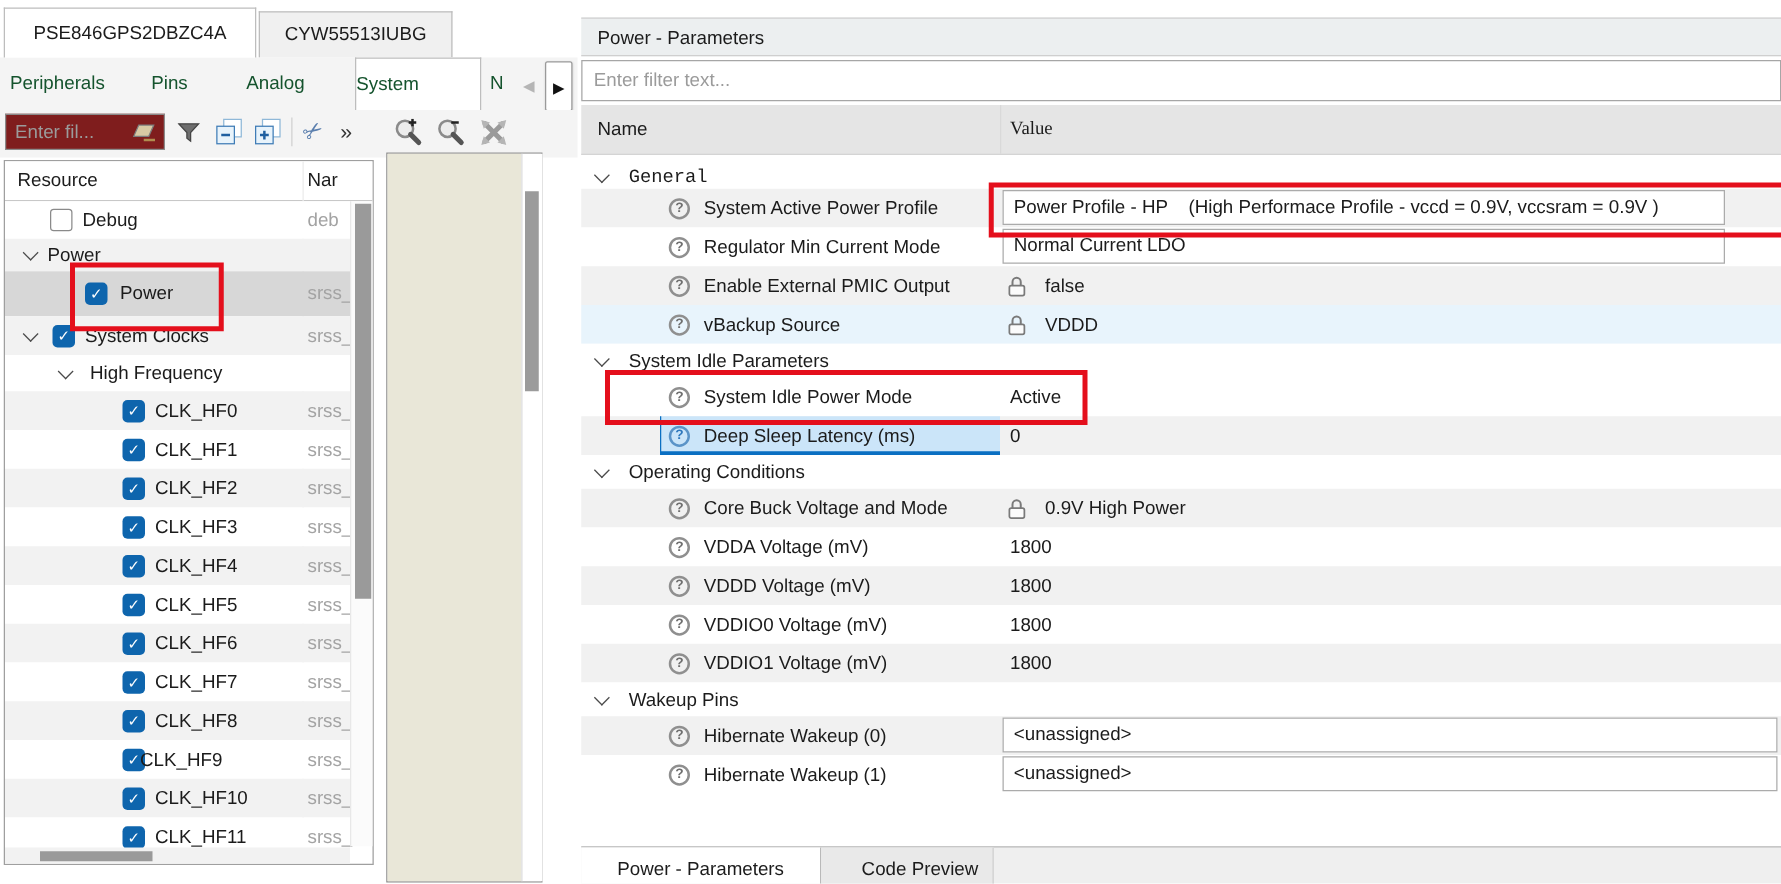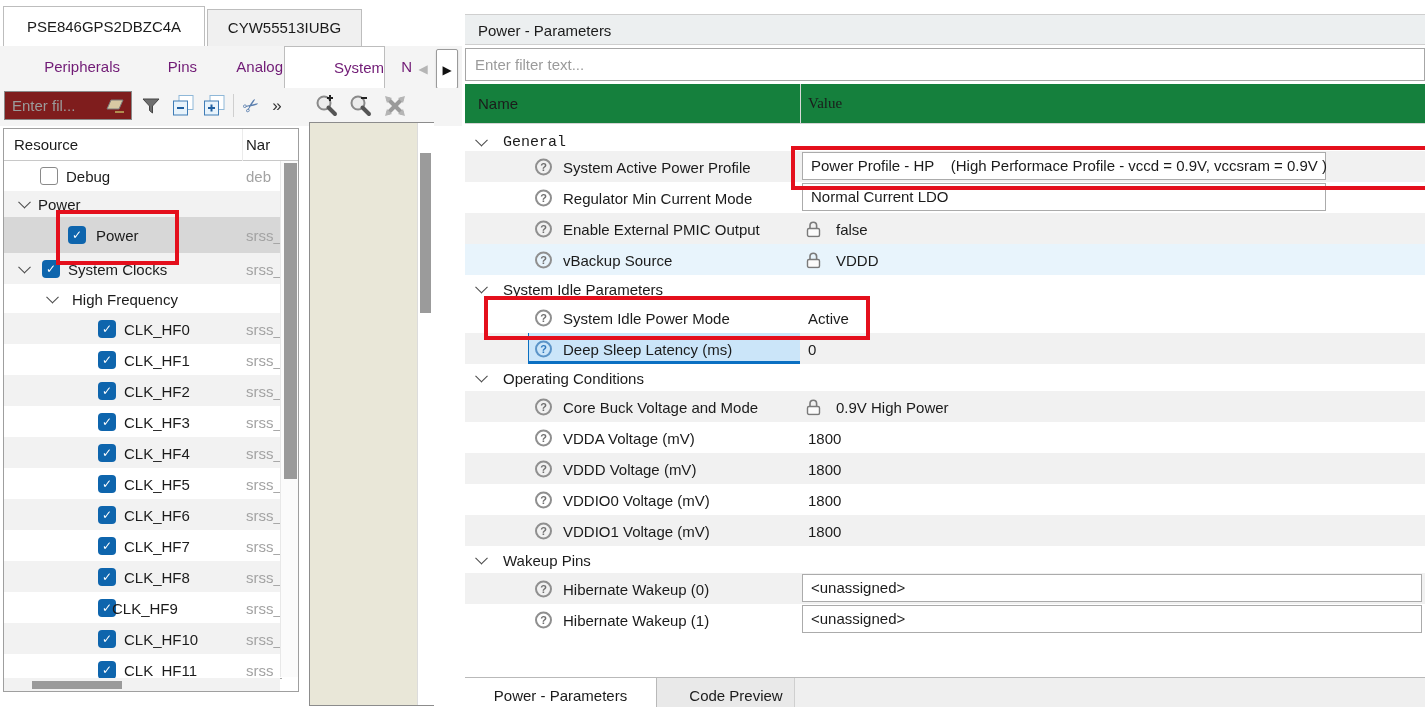--- a/index.html
+++ b/index.html
@@ -6,21 +6,21 @@
   body{font-family:"Liberation Sans","DejaVu Sans",sans-serif;font-size:15px;color:#1b1b1b;}
   .app{position:relative;width:1425px;height:707px;background:#fff;overflow:hidden;}
 
   
   .dev-tab{position:absolute;box-sizing:border-box;text-align:center;background:#fff;border:1px solid #bdbdbd;border-bottom:none;}
   .dev-tab.active{left:3px;top:6px;width:202px;height:40px;line-height:40px;background:#fff;z-index:2;}
   .dev-tab.inactive{left:207px;top:9px;width:155px;height:37px;line-height:36px;background:#f0f0f0;}
 
   
   .cat-row{position:absolute;left:0;top:46px;width:462px;height:42px;background:#f4f4f4;}
-  .cat-tab{position:absolute;top:0;height:42px;line-height:42px;text-align:right;color:#701a75;box-sizing:border-box;}
+  .cat-tab{position:absolute;top:0;height:42px;line-height:42px;text-align:left;color:#14532d;box-sizing:border-box;}
   .cat-tab.active{background:#fff;border:1px solid #bdbdbd;border-bottom:none;z-index:2;}
   .scrollbtn{position:absolute;box-sizing:border-box;text-align:center;font-size:12px;}
   .scrollbtn.left{left:412px;top:50px;width:22px;height:38px;line-height:38px;color:#b5b5b5;}
   .scrollbtn.right{left:436px;top:49px;width:22px;height:40px;line-height:40px;color:#111;background:#fff;border:1px solid #9a9a9a;border-radius:2px;box-shadow:0 1px 2px rgba(0,0,0,.15);}
 
   
   .tool-row{position:absolute;left:0;top:88px;width:462px;height:38px;background:#f4f4f4;}
   .flt-input{position:absolute;left:4px;top:3px;width:128px;height:29px;box-sizing:border-box;border:1px solid #8a8a8a;background:#7f1d1d;}
   .flt-input .ph{position:absolute;left:7px;top:0;line-height:27px;color:#9b9b9b;}
   .tbtn{position:absolute;top:3px;width:26px;height:29px;display:flex;align-items:center;justify-content:center;}
@@ -51,34 +51,34 @@
   .canvas-bg{position:absolute;left:0;top:0;width:107px;height:100%;}
   .canvas-vsb{position:absolute;left:107px;top:0;width:16px;height:100%;background:#fff;border-left:1px solid #dcdcdc;}
   .canvas-thumb{position:absolute;left:2px;top:30px;width:11px;height:160px;background:#9b9b9b;}
 
   
   .rpanel{position:absolute;left:465px;top:0;width:960px;height:707px;}
   .rp-header{position:absolute;left:0;top:14px;width:960px;height:31px;line-height:31px;background:#eceff0;border-top:1px solid #cfcfcf;border-bottom:1px solid #cfcfcf;box-sizing:border-box;}
   .rp-header span{margin-left:13px;}
   .rp-filter{position:absolute;left:0;top:48px;width:960px;height:33px;box-sizing:border-box;border:1px solid #a6a6a6;background:#fff;}
   .rp-filter .ph{position:absolute;left:9px;line-height:31px;color:#9b9b9b;}
-  .rp-thead{position:absolute;left:0;top:84px;width:960px;height:40px;border-bottom:1px solid #d4d4d4;box-sizing:border-box;background:#15803d;}
+  .rp-thead{position:absolute;left:0;top:84px;width:960px;height:40px;border-bottom:1px solid #d4d4d4;box-sizing:border-box;background:#e5e5e5;}
   .rp-thead .c1{position:absolute;left:13px;line-height:39px;}
   .rp-thead .c2{position:absolute;left:343px;line-height:39px;font-family:Liberation Serif, serif;}
   .rp-thead .vsep{position:absolute;left:335px;top:0;width:1px;height:39px;background:#d9d9d9;}
   .prow{position:absolute;left:0;width:960px;}
   .prow.white{background:#fff;}.prow.grey{background:#f1f1f1;}.prow.blue{background:#e8f4fc;}
   .trow.white{background:#fff;}.trow.grey{background:#f2f2f2;}.trow.selected{background:#d7d7d7;}
   .prow .glab{position:absolute;left:38px;top:50%;transform:translateY(-50%);white-space:nowrap;}
   .prow .plab{position:absolute;left:98px;top:50%;transform:translateY(-50%);white-space:nowrap;}
   .helpi{position:absolute;left:70px;top:50%;transform:translateY(-50%);width:17px;height:17px;border:2px solid #8f8f8f;border-radius:50%;box-sizing:border-box;color:#6f6f6f;font-size:11px;font-weight:bold;text-align:center;line-height:13px;background:transparent;}
   .helpi.blue{border-color:#5b94c8;color:#2f78bd;}
   .prow .vtext{position:absolute;left:343px;top:50%;transform:translateY(-50%);white-space:pre;}
   .prow .vtext.withlock{left:371px;}
-  .vbox{position:absolute;left:337px;top:1px;width:524px;height:28px;box-sizing:border-box;border:1px solid #ababab;background:#fff;}
+  .vbox{position:absolute;left:337px;top:1px;width:578px;height:28px;box-sizing:border-box;border:1px solid #ababab;background:#fff;}
   .vbox span{position:absolute;left:8px;line-height:26px;white-space:pre;}
   .locki{position:absolute;left:341px;top:50%;transform:translateY(-50%);}
   .namesel{position:absolute;left:63px;top:0;width:272px;height:100%;background:#cbe5f9;border-bottom:3px solid #0a6fc2;border-left:1px solid #0a6fc2;box-sizing:border-box;}
   .rp-bottombar{position:absolute;left:0;top:677px;width:960px;height:30px;background:#efefef;border-top:1px solid #b9b9b9;box-sizing:border-box;}
   .btab{position:absolute;top:0;height:30px;box-sizing:border-box;padding-top:9px;text-align:center;}
   .btab.active{left:0;width:192px;background:#fff;border-right:1px solid #b9b9b9;}
   .btab.idle{left:192px;width:138px;background:#e9e9e9;border-right:1px solid #cfcfcf;padding-left:21px;}
 
   
   .anno{position:absolute;border:4px solid #e40f1c;background:transparent;pointer-events:none;z-index:60;}

